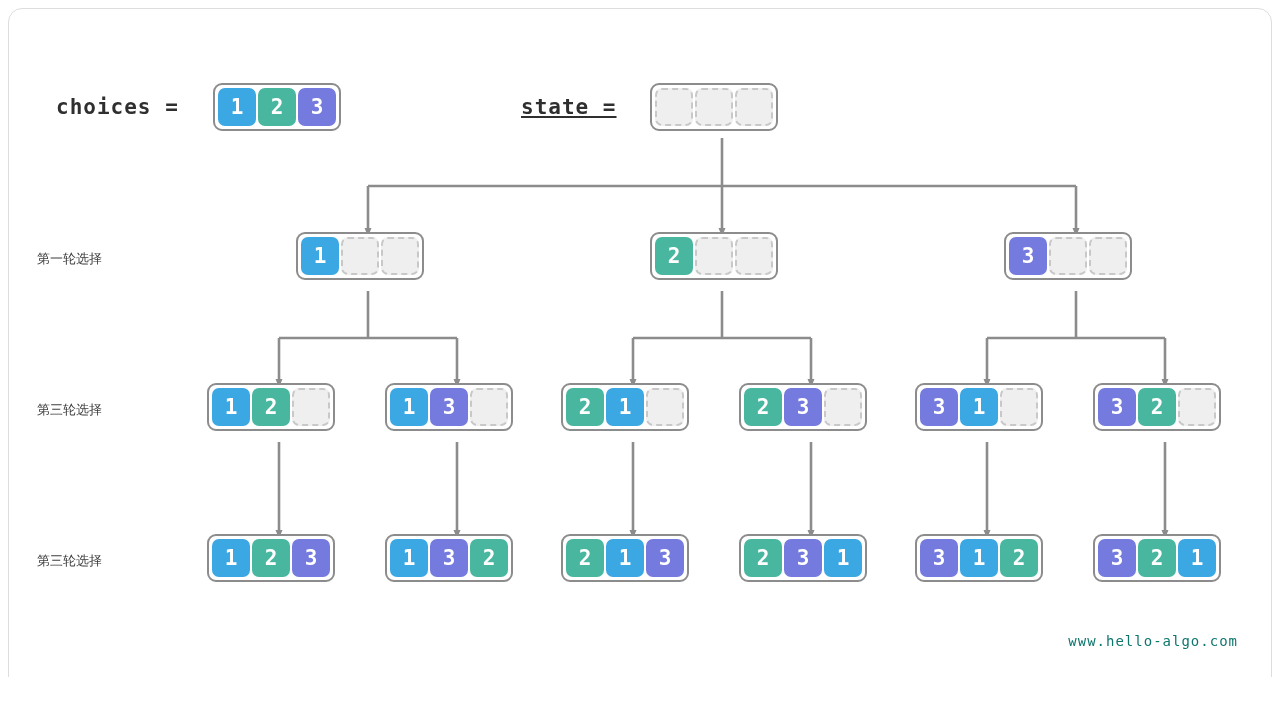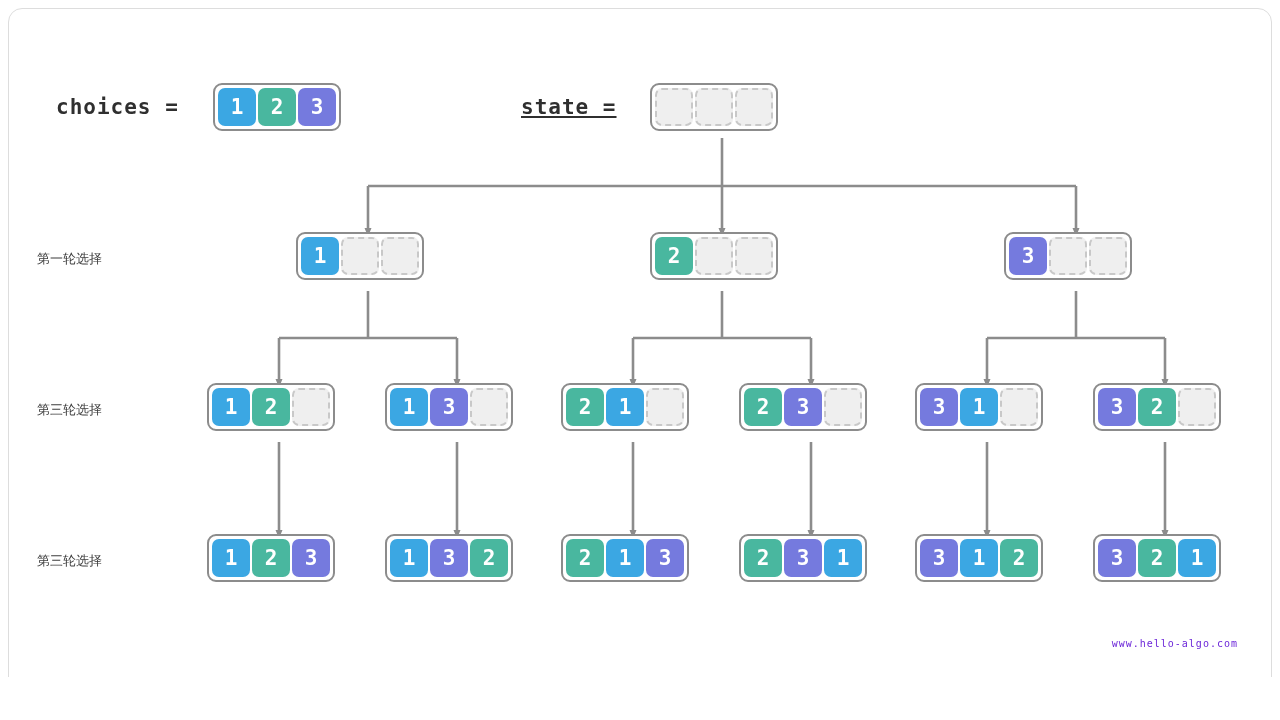--- a/index.html
+++ b/index.html
@@ -85,22 +85,22 @@
     font-weight: 700;
     color: #2f2f2f;
     white-space: nowrap;
     letter-spacing: 1px;
   }
   .watermark {
     position: absolute;
     right: 42px;
     bottom: 28px;
     font-family: "DejaVu Sans Mono", "Liberation Mono", monospace;
-    font-size: 10px;
-    color: #6d28d9;
+    font-size: 14px;
+    color: #0f766e;
     letter-spacing: 1px;
   }
 </style>
 </head>
 <body>
 
 <div id="canvas">
   <div class="frame"></div>
 
   <svg class="wires" viewBox="0 0 1280 720">

